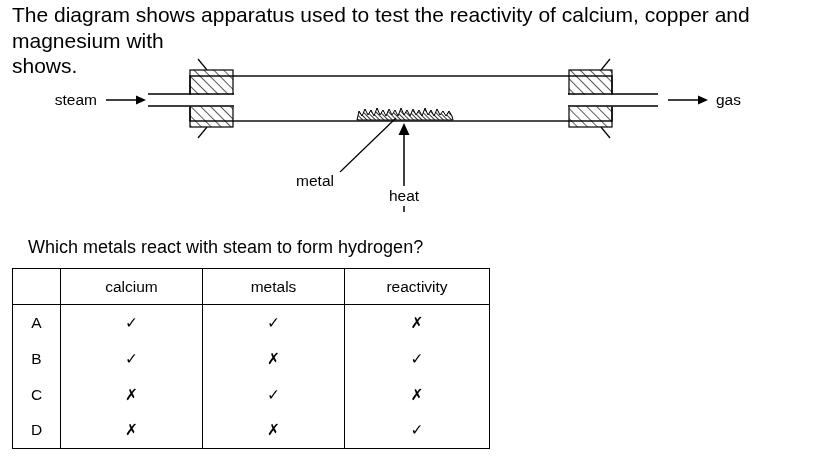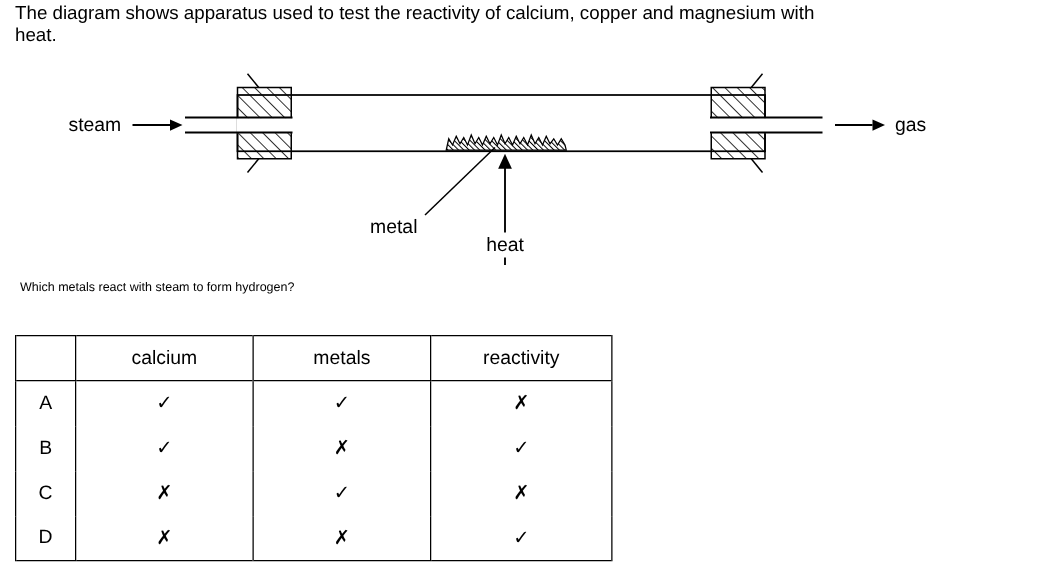--- a/index.html
+++ b/index.html
@@ -2,25 +2,25 @@
 <html><head>
 <meta charset="utf-8">
 <style>
   html,body{margin:0;padding:0;}
   body{
     width:840px;height:467px;background:#ffffff;color:#000;
     font-family:"Liberation Sans",sans-serif;position:relative;overflow:hidden;
   }
   .intro{
     position:absolute;left:12px;top:2px;width:820px;
-    font-size:15px;line-height:1.22;margin:0;
+    font-size:21px;line-height:1.22;margin:0;
   }
   .apparatus{position:absolute;left:0;top:55px;}
   .question{
-    position:absolute;left:12px;top:221px;margin:4px;font-size:10px;
+    position:absolute;left:12px;top:221px;margin:16px;font-size:18px;
   }
   table.options{
     position:absolute;left:12px;top:268px;border-collapse:collapse;
     border:1.5px solid #000;table-layout:fixed;
   }
   table.options th, table.options td{
     border-left:1px solid #000;border-right:1px solid #000;
     text-align:center;vertical-align:middle;padding:0;
     font-size:15.5px;font-weight:normal;
   }
@@ -32,21 +32,21 @@
   .col-magnesium{width:145px;}
   td.rowlab{font-weight:bold;}
   td.mark{font-size:17px;font-weight:600;}
   svg text{font-family:"Liberation Sans",sans-serif;font-size:15.5px;fill:#000;}
 </style>
 </head>
 <body>
 
 <div>
 
-  <p class="intro"><span>The diagram shows apparatus used to test the reactivity of calcium, copper and magnesium with</span><br><span>heat.</span></p>
+  <p class="intro"><span>The diagram shows apparatus used to test the reactivity of calcium, copper and magnesium with</span><br><span>shows.</span></p>
 
   <svg class="apparatus" width="840" height="170" viewBox="0 0 840 170">
     <defs>
       <pattern id="hatch" width="7" height="7" patternUnits="userSpaceOnUse" patternTransform="rotate(-45)">
         <line x1="0" y1="0" x2="0" y2="7" stroke="#000" stroke-width="1.3"></line>
       </pattern>
       <pattern id="metalhatch" width="3" height="3" patternUnits="userSpaceOnUse" patternTransform="rotate(-45)">
         <line x1="0" y1="0" x2="0" y2="3" stroke="#000" stroke-width="1.6"></line>
       </pattern>
     </defs>

